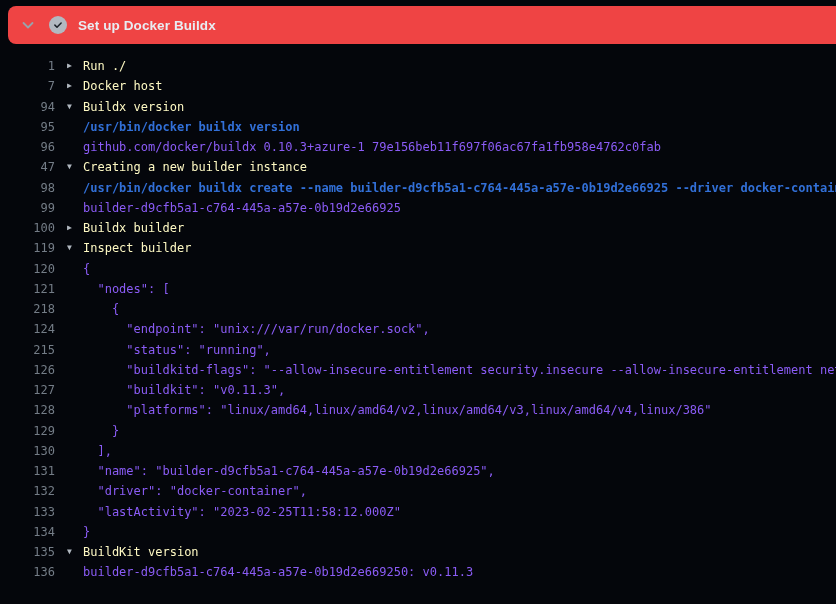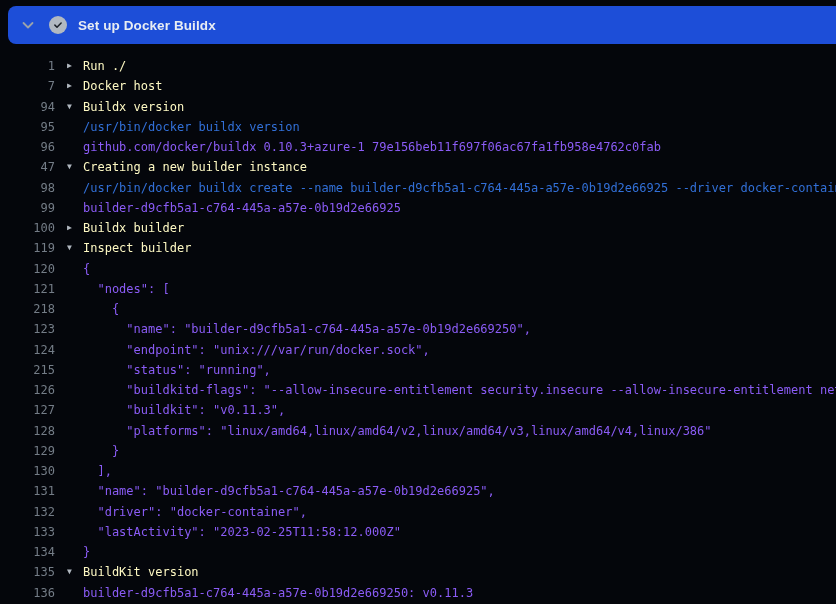--- a/index.html
+++ b/index.html
@@ -8,21 +8,21 @@
     width: 836px; height: 604px;
     background: #04060b;
     overflow: hidden;
     position: relative;
     font-family: "DejaVu Sans Mono", monospace;
   }
 
   
   .step-header {
     position: absolute; top: 6px; left: 8px; right: 0; height: 38px;
-    background: #1d4ed8;
+    background: #ef4444;
     border-radius: 8px 0 0 8px;
     display: flex; align-items: center;
     padding-left: 12px;
     font-family: "Liberation Sans", sans-serif;
     cursor: pointer;
   }
   .chev { width: 16px; height: 16px; display: flex; align-items: center; justify-content: center; }
   .check-circle {
     width: 18px; height: 18px; border-radius: 50%;
     background: #b2b9c1;
@@ -54,21 +54,21 @@
     width: 28px; flex: none;
     padding-left: 12px;
     color: #b0b7bf;
     font-size: 8px;
     line-height: 1;
   }
   .row.group { cursor: pointer; }
   .text { flex: none; }
   .text.group   { color: #fef9c3; }
   .text.plain   { color: #8b5cf6; }
-  .text.command { color: #3270d8; }
+  .text.command { color: #3270d8; font-weight: bold; }
 </style>
 </head>
 <body>
 
 <div class="step-header">
   <span class="chev">
     <svg width="16" height="16" viewBox="0 0 16 16">
       <path d="M3.5 6l4.5 4.5L12.5 6" fill="none" stroke="#9aa2ab" stroke-width="1.8" stroke-linecap="round" stroke-linejoin="round"></path>
     </svg>
   </span>
@@ -87,21 +87,20 @@
     <div class="row"><span class="num">95</span><span class="arrow"></span><span class="text command">/usr/bin/docker buildx version</span></div>
     <div class="row"><span class="num">96</span><span class="arrow"></span><span class="text plain">github.com/docker/buildx 0.10.3+azure-1 79e156beb11f697f06ac67fa1fb958e4762c0fab</span></div>
     <div class="row group"><span class="num">47</span><span class="arrow">▼</span><span class="text group">Creating a new builder instance</span></div>
     <div class="row"><span class="num">98</span><span class="arrow"></span><span class="text command">/usr/bin/docker buildx create --name builder-d9cfb5a1-c764-445a-a57e-0b19d2e66925 --driver docker-container</span></div>
     <div class="row"><span class="num">99</span><span class="arrow"></span><span class="text plain">builder-d9cfb5a1-c764-445a-a57e-0b19d2e66925</span></div>
     <div class="row group"><span class="num">100</span><span class="arrow">▶</span><span class="text group">Buildx builder</span></div>
     <div class="row group"><span class="num">119</span><span class="arrow">▼</span><span class="text group">Inspect builder</span></div>
     <div class="row"><span class="num">120</span><span class="arrow"></span><span class="text plain">{</span></div>
     <div class="row"><span class="num">121</span><span class="arrow"></span><span class="text plain">  "nodes": [</span></div>
     <div class="row"><span class="num">218</span><span class="arrow"></span><span class="text plain">    {</span></div>
-    <div class="row"><span class="num">123</span><span class="arrow"></span><span class="text plain">      "name": "builder-d9cfb5a1-c764-445a-a57e-0b19d2e669250",</span></div>
     <div class="row"><span class="num">124</span><span class="arrow"></span><span class="text plain">      "endpoint": "unix:///var/run/docker.sock",</span></div>
     <div class="row"><span class="num">215</span><span class="arrow"></span><span class="text plain">      "status": "running",</span></div>
     <div class="row"><span class="num">126</span><span class="arrow"></span><span class="text plain">      "buildkitd-flags": "--allow-insecure-entitlement security.insecure --allow-insecure-entitlement network.host",</span></div>
     <div class="row"><span class="num">127</span><span class="arrow"></span><span class="text plain">      "buildkit": "v0.11.3",</span></div>
     <div class="row"><span class="num">128</span><span class="arrow"></span><span class="text plain">      "platforms": "linux/amd64,linux/amd64/v2,linux/amd64/v3,linux/amd64/v4,linux/386"</span></div>
     <div class="row"><span class="num">129</span><span class="arrow"></span><span class="text plain">    }</span></div>
     <div class="row"><span class="num">130</span><span class="arrow"></span><span class="text plain">  ],</span></div>
     <div class="row"><span class="num">131</span><span class="arrow"></span><span class="text plain">  "name": "builder-d9cfb5a1-c764-445a-a57e-0b19d2e66925",</span></div>
     <div class="row"><span class="num">132</span><span class="arrow"></span><span class="text plain">  "driver": "docker-container",</span></div>
     <div class="row"><span class="num">133</span><span class="arrow"></span><span class="text plain">  "lastActivity": "2023-02-25T11:58:12.000Z"</span></div>

